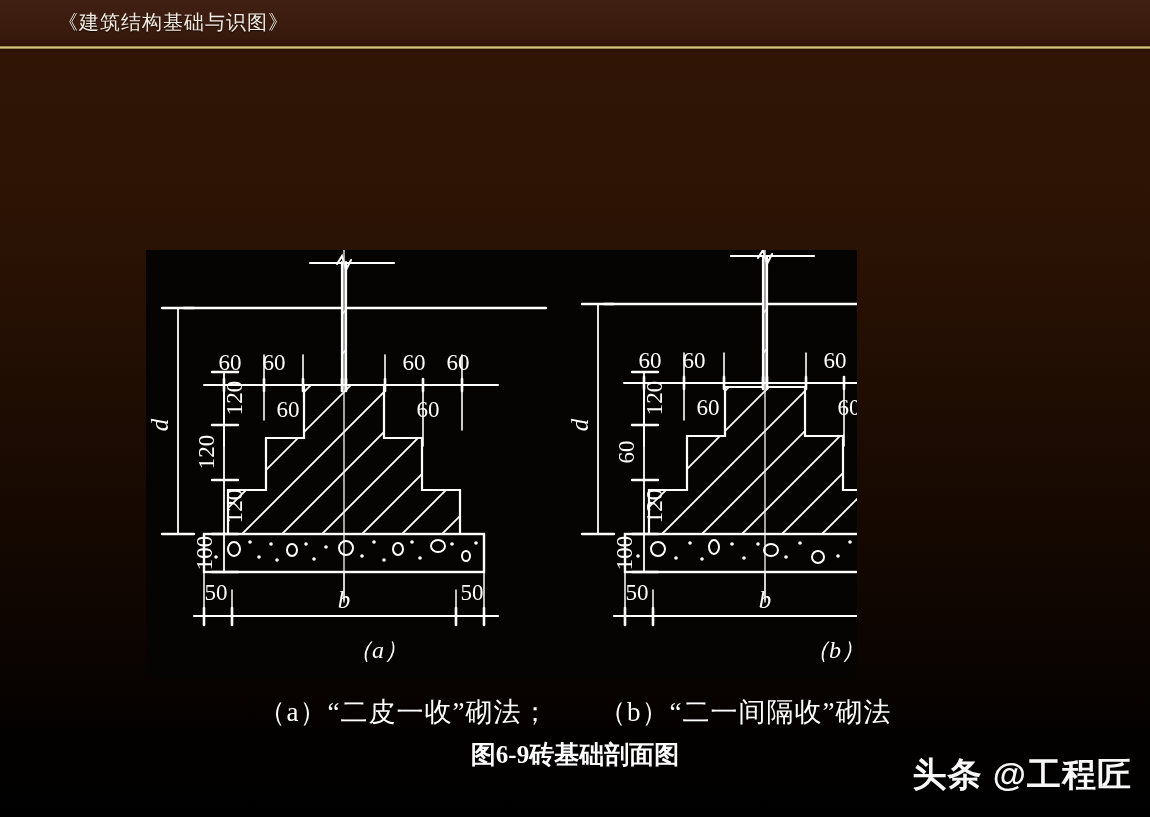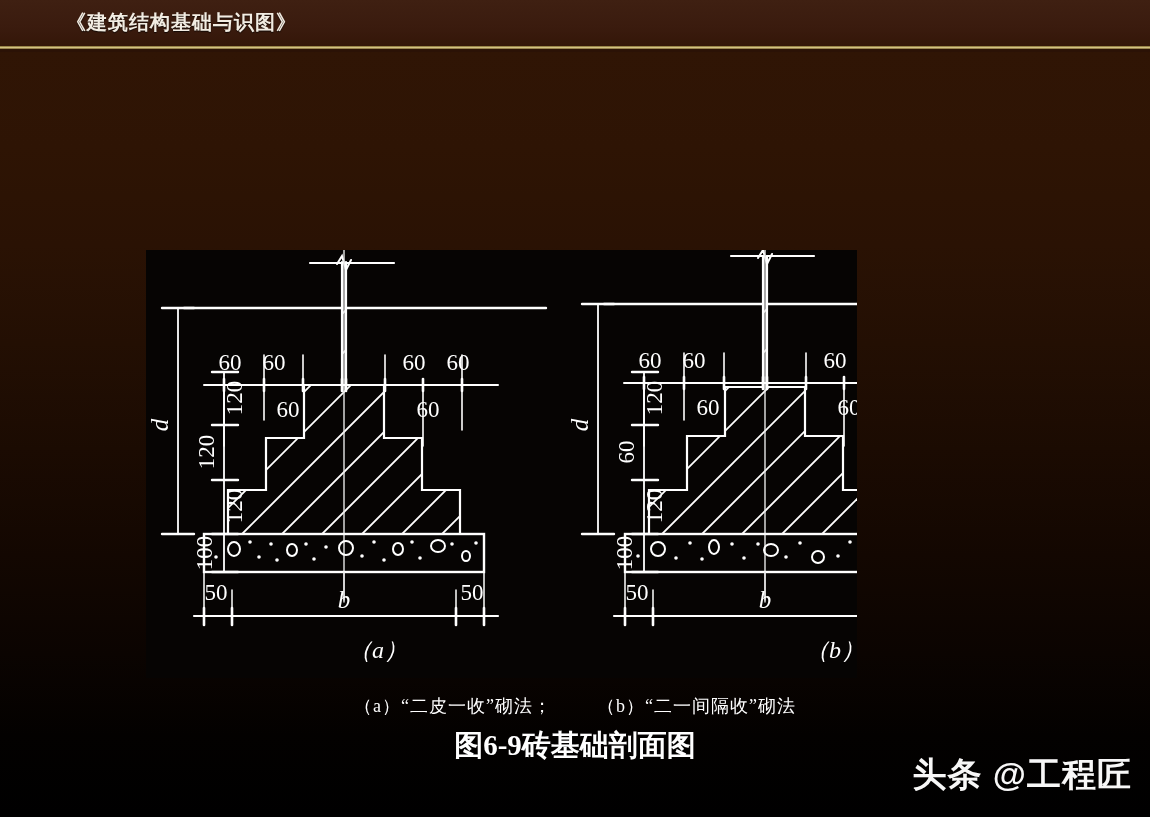--- a/index.html
+++ b/index.html
@@ -20,23 +20,23 @@
       #130701 68%,
       #0b0401 80%,
       #030100 90%,
       #000000 100%);
   }
   .header{
     position:absolute;left:0;top:0;width:1150px;height:46px;
     background:linear-gradient(180deg,#3f2012 0%,#3a1b0e 60%,#341608 100%);
   }
   .header-title{
-    position:absolute;left:66px;top:9px;
+    position:absolute;left:58px;top:9px;
     font-family:"Liberation Serif","DejaVu Serif",serif;
-    font-size:20px;font-weight:bold;color:#f2ece2;
+    font-size:20px;font-weight:normal;color:#f2ece2;
     letter-spacing:1px;
     text-shadow:0 1px 1px rgba(0,0,0,.7);
     white-space:nowrap;
   }
   .rule-gold{
     position:absolute;left:0;top:46px;width:1150px;height:3px;
     background:linear-gradient(180deg,#6d5418 0%,#d9c98a 40%,#c9b579 70%,#5c4314 100%);
   }
   .rule-dark{
     position:absolute;left:0;top:49px;width:1150px;height:3px;
@@ -49,24 +49,24 @@
     overflow:hidden;
   }
   .figure-panel svg{display:block;}
 
   .caption-block{
     position:absolute;left:0;top:694px;width:1150px;
     text-align:center;color:#ffffff;
     font-family:"Liberation Serif","DejaVu Serif",serif;
   }
   .caption-line1{
-    font-size:18px;letter-spacing:1px;white-space:nowrap;
+    font-size:27px;letter-spacing:1px;white-space:nowrap;
   }
   .caption-line2{
-    font-size:29px;margin-top:8px;font-weight:bold;white-space:nowrap;
+    font-size:25px;margin-top:8px;font-weight:bold;white-space:nowrap;
   }
   .cap-gap{display:inline-block;width:34px;}
 
   .watermark{
     position:absolute;right:18px;top:752px;
     color:#ffffff;font-size:34px;font-weight:bold;
     font-family:"Liberation Sans","DejaVu Sans",sans-serif;
     letter-spacing:1px;white-space:nowrap;
     opacity:.97;
   }

